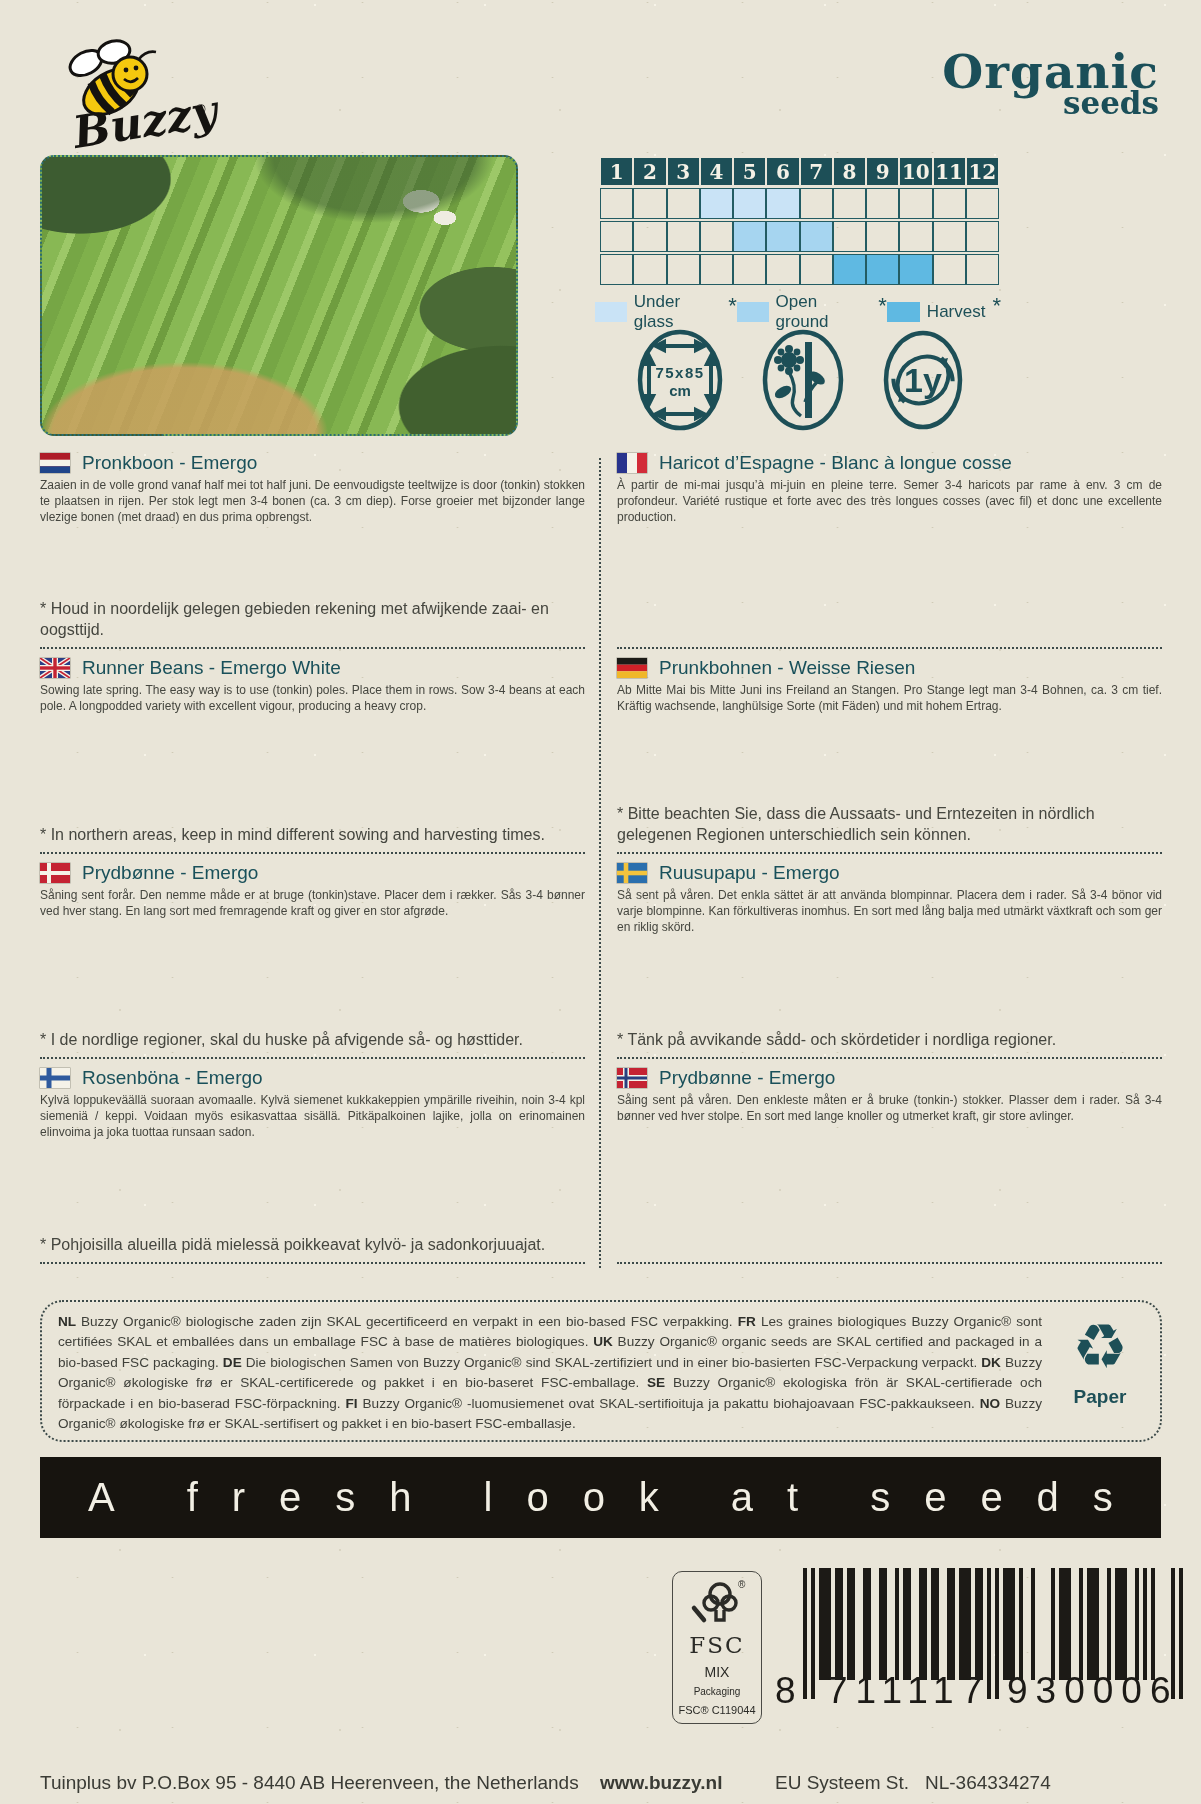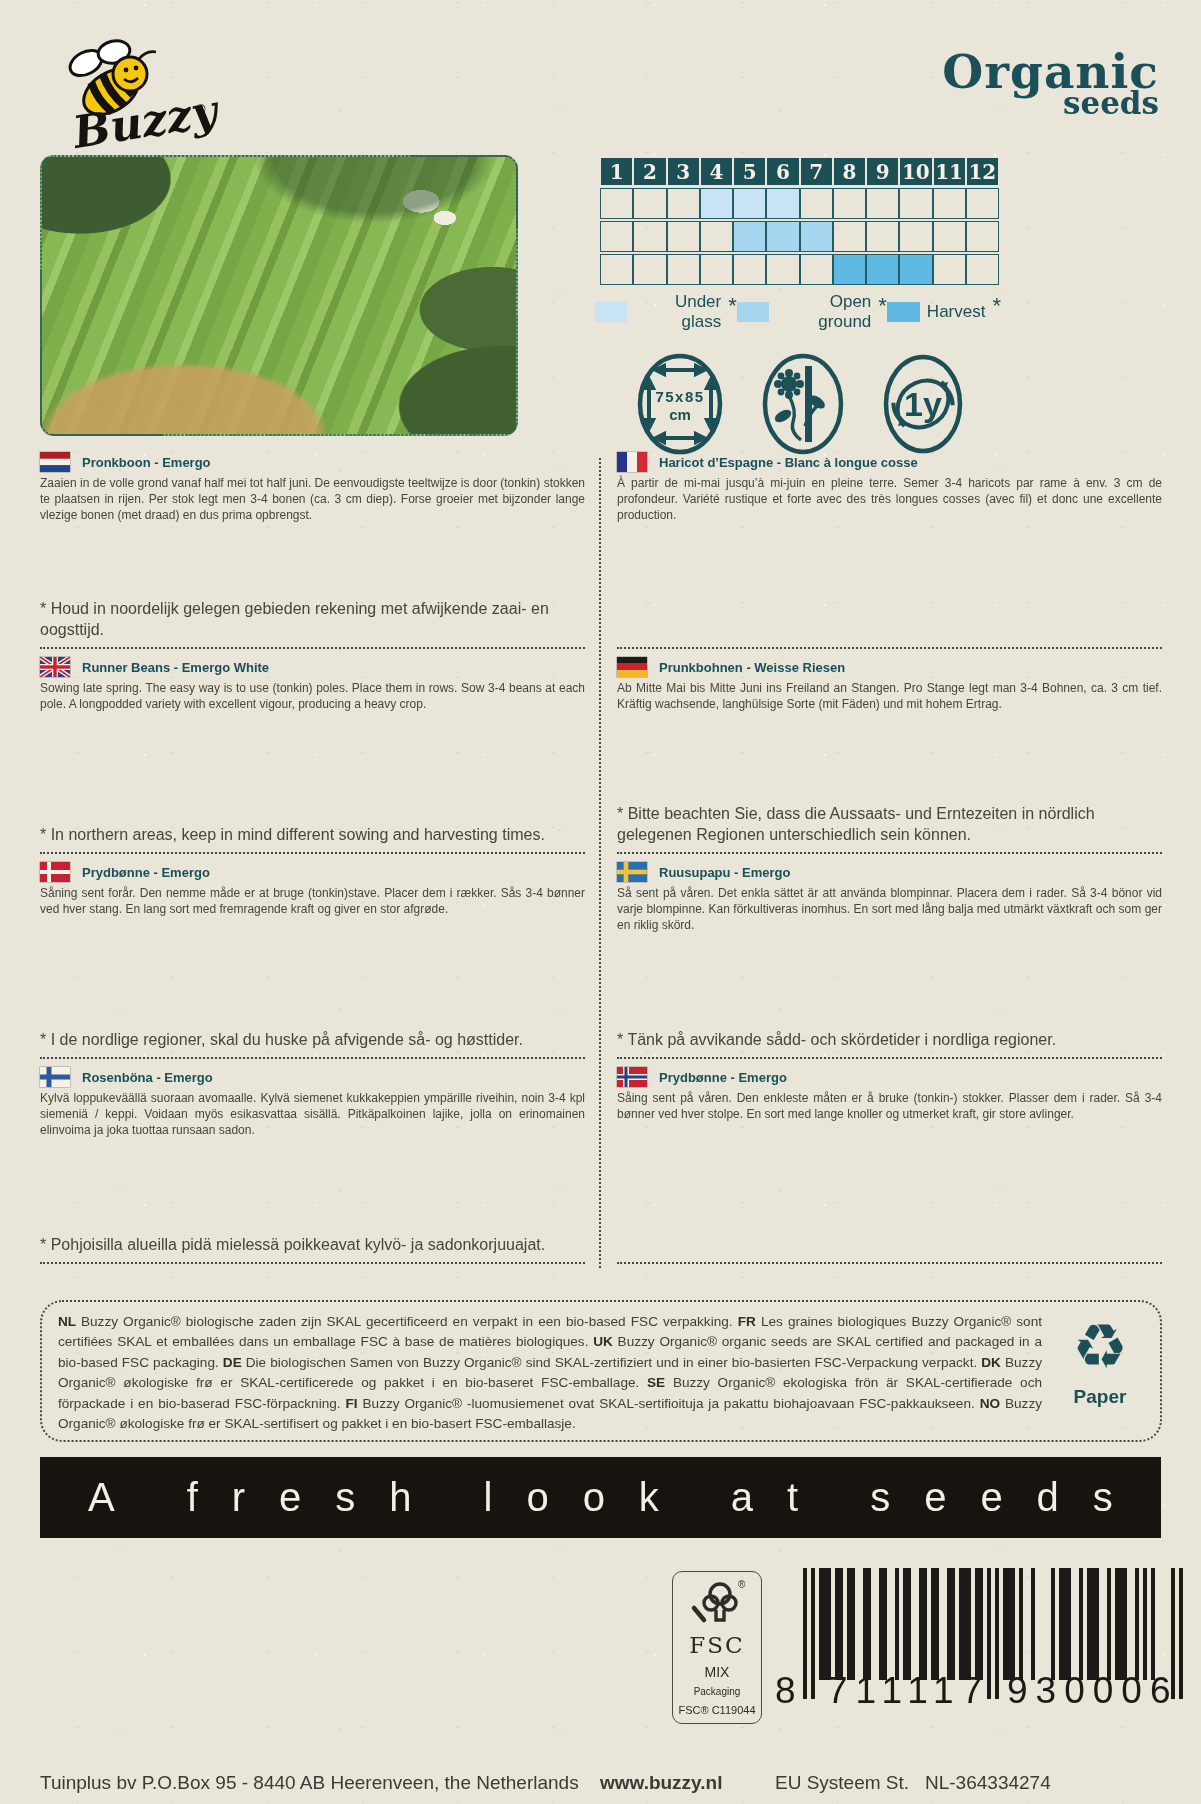--- a/index.html
+++ b/index.html
@@ -45,37 +45,37 @@
   
   .cal{left:600px; top:157px; width:399px;}
   .cal-head{display:grid; grid-template-columns:repeat(12,1fr);}
   .cal-head div{
     background:#1d4f57; color:#f4f1e6; font-family:"DejaVu Serif",serif; font-weight:bold;
     font-size:20px; text-align:center; line-height:29px; height:29px;
     border:1px solid #e9e5d8; box-sizing:border-box;}
   .cal-body{display:grid; grid-template-columns:repeat(12,1fr); margin-top:2px;}
   .cal-body div{height:31px; border:1px solid #235c63; box-sizing:border-box;}
   
-  .legend{left:595px; top:292px; width:406px; display:flex; justify-content:space-between; align-items:center;text-align:right;}
+  .legend{left:595px; top:292px; width:406px; display:flex; justify-content:space-between; align-items:center;}
   .legend .item{display:flex; align-items:center; gap:7px; color:#1d4f57; font-size:17px;}
   .legend .sw{width:33px; height:20px; display:inline-block;}
   .legend .star{font-size:22px; line-height:10px; position:relative; top:-6px;}
   
-  .icons{left:598px; top:352px; width:404px; display:flex; justify-content:space-between; padding:0 38px; box-sizing:border-box;}
+  .icons{left:598px; top:328px; width:404px; display:flex; justify-content:space-between; padding:0 38px; box-sizing:border-box;}
   .icons svg{display:block;}
   
   .cols{left:40px; top:452px; width:1122px; display:flex;}
   .col{width:546px;}
   .col.left{padding-right:14px;}
   .col.right{padding-left:16px;}
   .divider-v{width:0; border-left:2px dotted #3c4a49; margin:6px 0 4px 0;}
   .section{min-height:197px; display:flex; flex-direction:column; border-bottom:2px dotted #3c4a49; padding-bottom:6px; margin-bottom:8px; box-sizing:border-box;}
   .sec-head{display:flex; align-items:center; gap:12px; margin-bottom:4px;}
   .sec-head svg{flex:0 0 auto; box-shadow:0 0 0 .5px #9a988c;}
-  .sec-title{color:#19505a; font-weight:bold; font-size:13px;}
+  .sec-title{color:#19505a; font-weight:normal; font-size:19px;}
   .sec-body{font-size:12px; line-height:1.33; text-align:justify; color:#45463f;}
   .sec-note{font-size:16px; line-height:1.3; color:#45463f; margin-top:auto; padding-top:10px;}
   
   .legal{left:40px; top:1300px; width:1122px; height:142px; border:2px dotted #3c4a49; border-radius:22px;
      box-sizing:border-box; padding:10px 14px 8px 16px; display:flex; gap:12px;}
   .legal-text{flex:1; font-size:13.6px; line-height:1.5; text-align:justify; color:#3f403a;}
   .legal-text b{color:#2e2f2a;}
   .paperbox{width:92px; text-align:center; color:#1d4f57;}
   .recycle{font-size:62px; line-height:70px;}
   .paper-label{font-weight:bold; font-size:19px; margin-top:4px;}

